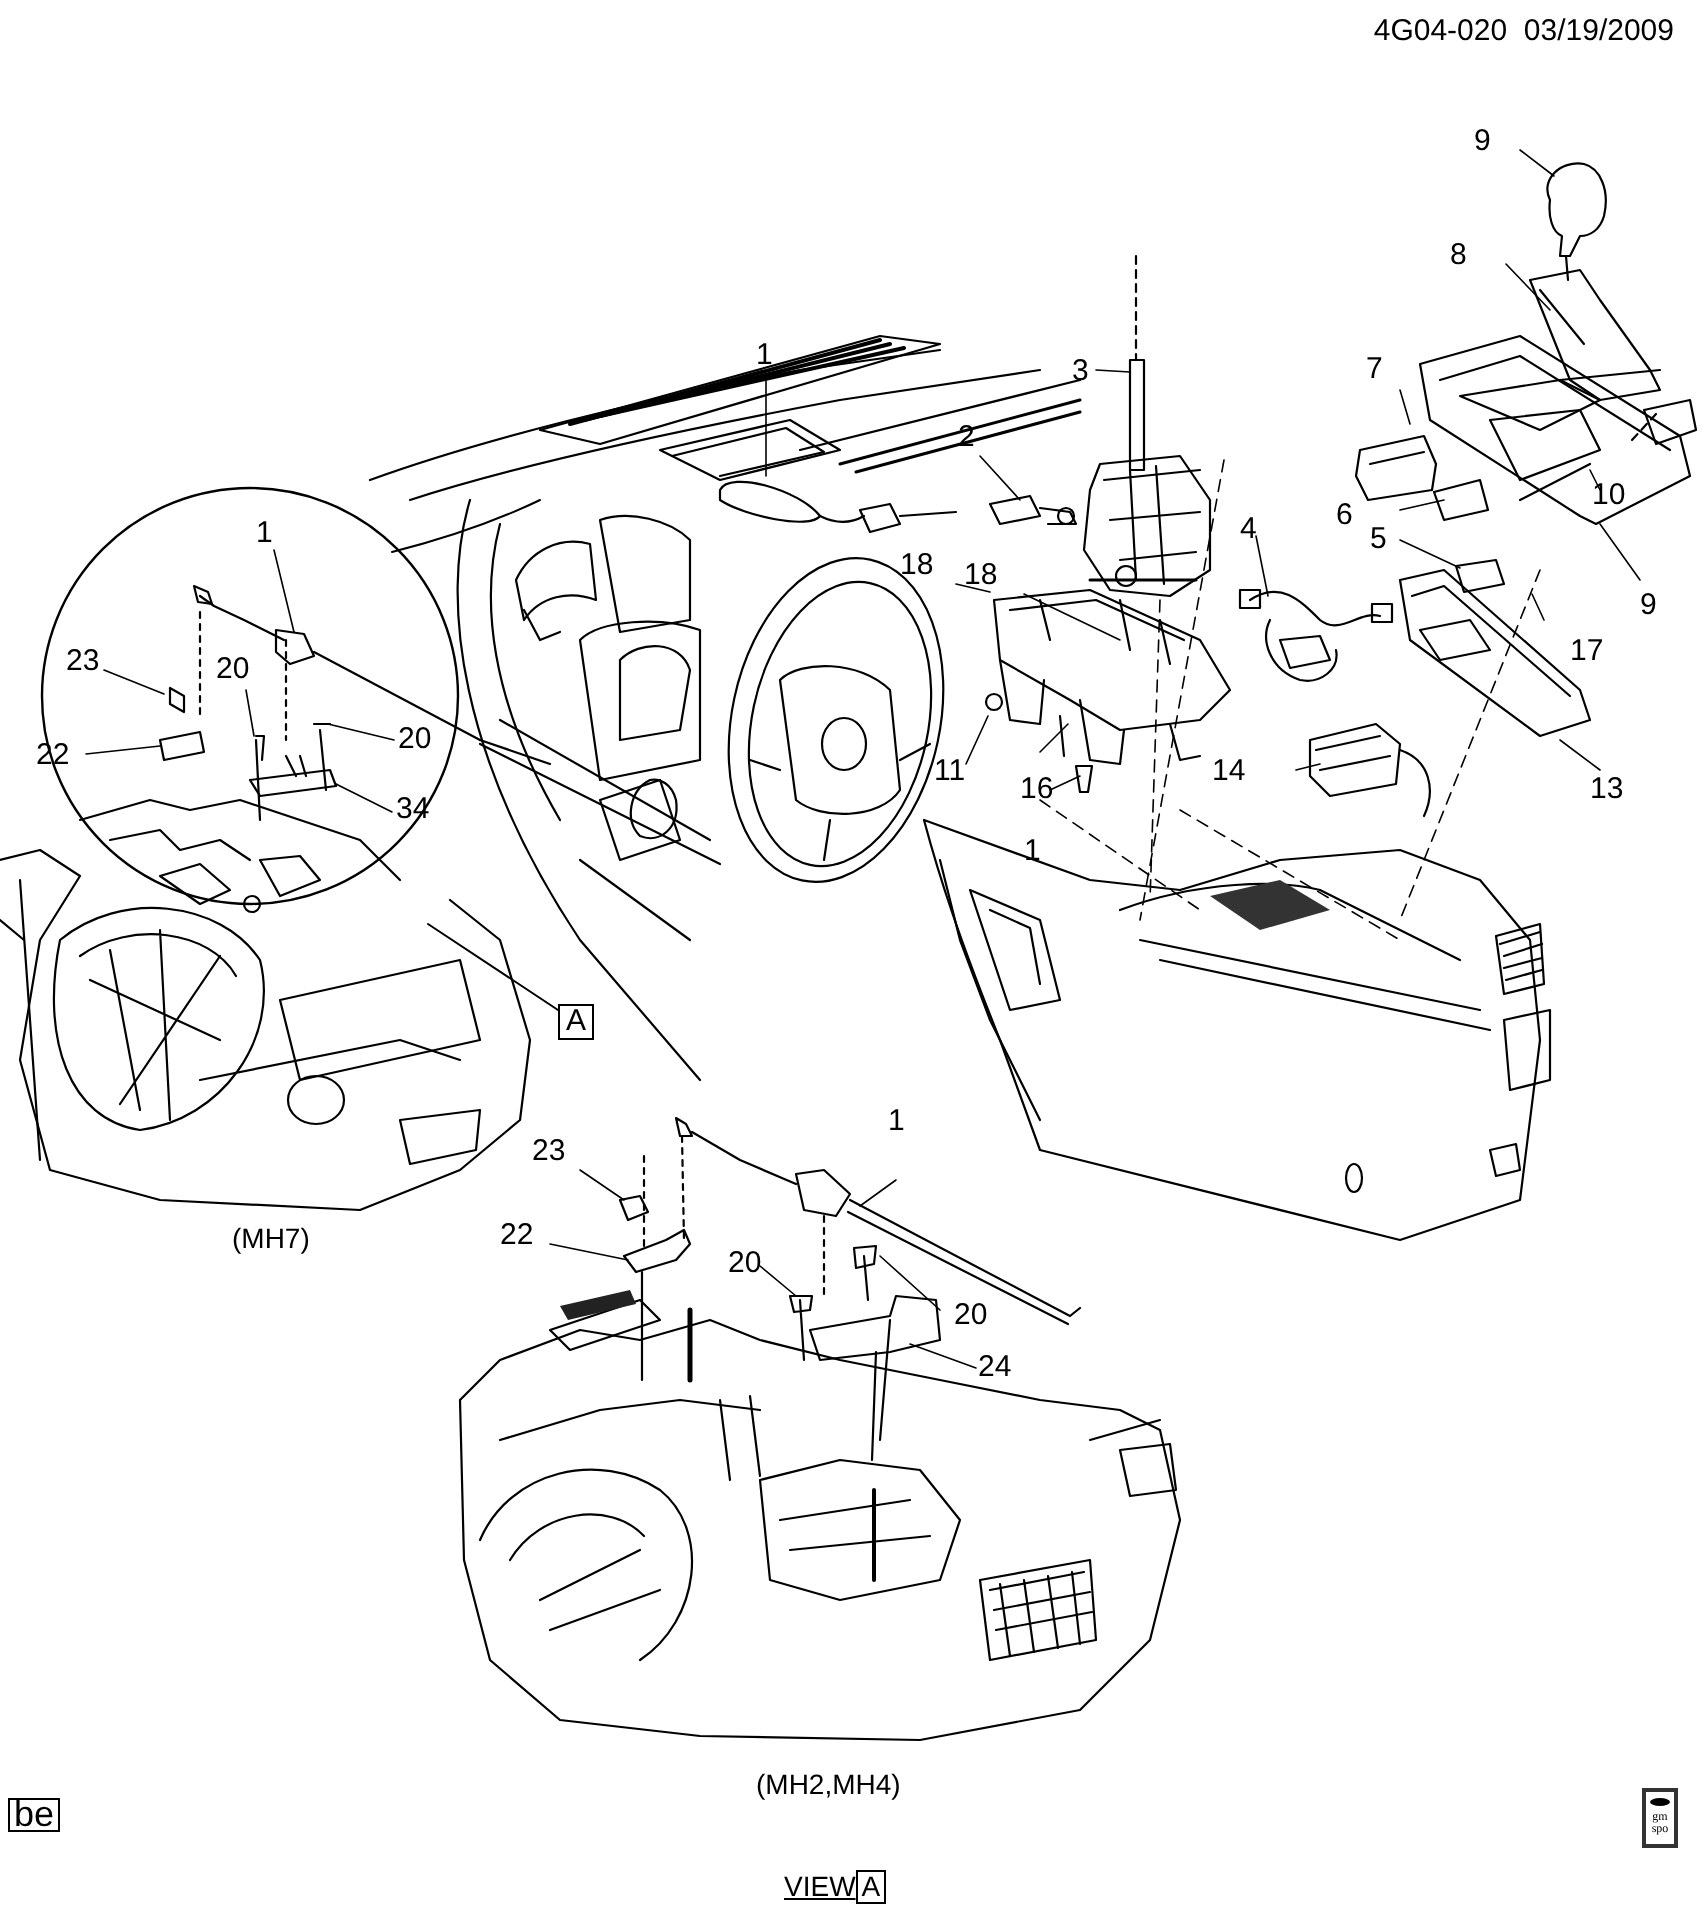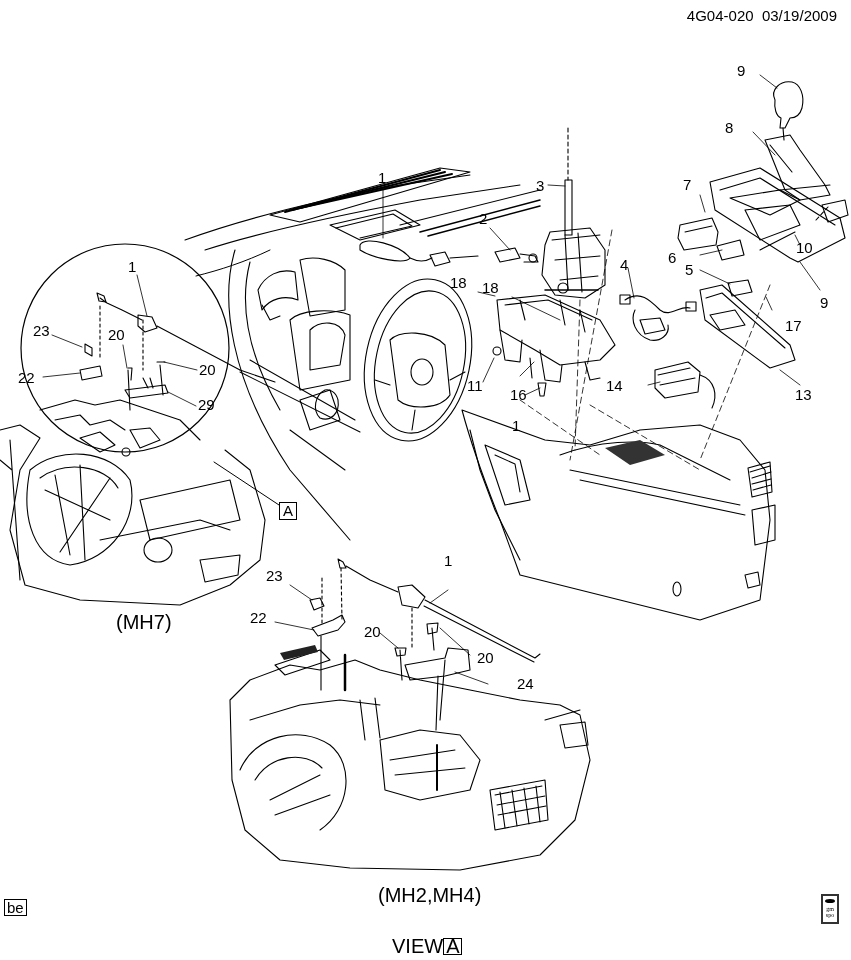--- a/index.html
+++ b/index.html
@@ -2,24 +2,24 @@
 <html><head>
 <meta charset="utf-8">
 <style>
   html, body { margin: 0; padding: 0; background: #ffffff; }
   body { width: 851px; height: 960px; position: relative; overflow: hidden;
          font-family: "Liberation Sans", sans-serif; color: #000; }
   #art { position: absolute; left: 0; top: 0; width: 851px; height: 960px; }
   .lbl { position: absolute; font-size: 15px; line-height: 16px; color: #000;
          font-family: "Liberation Sans", sans-serif; white-space: nowrap; }
   .hdr { position: absolute; top: 7px; right: 14px; font-size: 15px; }
-  .variant { position: absolute; font-size: 20px; }
+  .variant { position: absolute; font-size: 14px; }
   .boxed { border: 1.5px solid #000; padding: 0 2px; line-height: 15px; display: inline-block; }
-  .view { position: absolute; left: 392px; top: 935px; font-size: 20px; }
-  .be { position: absolute; left: 4px; top: 899px; font-size: 15px; border: 1.5px solid #000;
+  .view { position: absolute; left: 392px; top: 935px; font-size: 14px; text-decoration: underline; }
+  .be { position: absolute; left: 4px; top: 899px; font-size: 18px; border: 1.5px solid #000;
         padding: 0 2px; line-height: 15px; }
   .logo { position: absolute; left: 821px; top: 894px; width: 18px; height: 30px;
           border: 2px solid #333; background: #fff; box-sizing: border-box; }
   .logo .oval { position: absolute; left: 2px; top: 3px; width: 10px; height: 4px;
           background: #000; border-radius: 50%; }
   .logo .txt { position: absolute; left: 1px; top: 10px; font-family: "Liberation Serif", serif;
           font-size: 6px; line-height: 6px; text-align: center; width: 12px; }
   .refA { position: absolute; left: 279px; top: 502px; font-size: 15px;
           border: 1.5px solid #000; padding: 0 3px; line-height: 16px; }
 </style>
@@ -302,30 +302,30 @@
 <span class="lbl" style="left:510px;top:387px">16</span>
 <span class="lbl" style="left:467px;top:378px">11</span>
 <span class="lbl" style="left:482px;top:280px">18</span>
 <span class="lbl" style="left:450px;top:275px">18</span>
 
 <span class="lbl" style="left:128px;top:259px">1</span>
 <span class="lbl" style="left:33px;top:323px">23</span>
 <span class="lbl" style="left:108px;top:327px">20</span>
 <span class="lbl" style="left:199px;top:362px">20</span>
 <span class="lbl" style="left:18px;top:370px">22</span>
-<span class="lbl" style="left:198px;top:397px">29</span>
+<span class="lbl" style="left:198px;top:397px">34</span>
 <span class="refA">A</span>
 <span class="variant" style="left:116px;top:611px">(MH7)</span>
 
 <span class="lbl" style="left:444px;top:553px">1</span>
 <span class="lbl" style="left:266px;top:568px">23</span>
 <span class="lbl" style="left:250px;top:610px">22</span>
 <span class="lbl" style="left:364px;top:624px">20</span>
 <span class="lbl" style="left:477px;top:650px">20</span>
-<span class="lbl" style="left:517px;top:676px">24</span>
+<span class="lbl" style="left:489px;top:676px">24</span>
 <span class="variant" style="left:378px;top:884px">(MH2,MH4)</span>
 <div class="view">
   <span>VIEW</span><span class="boxed">A</span>
 </div>
 
 <span class="be">be</span>
 <div class="logo">
   <div class="oval"></div>
   <div class="txt">gm spo</div>
 </div>

